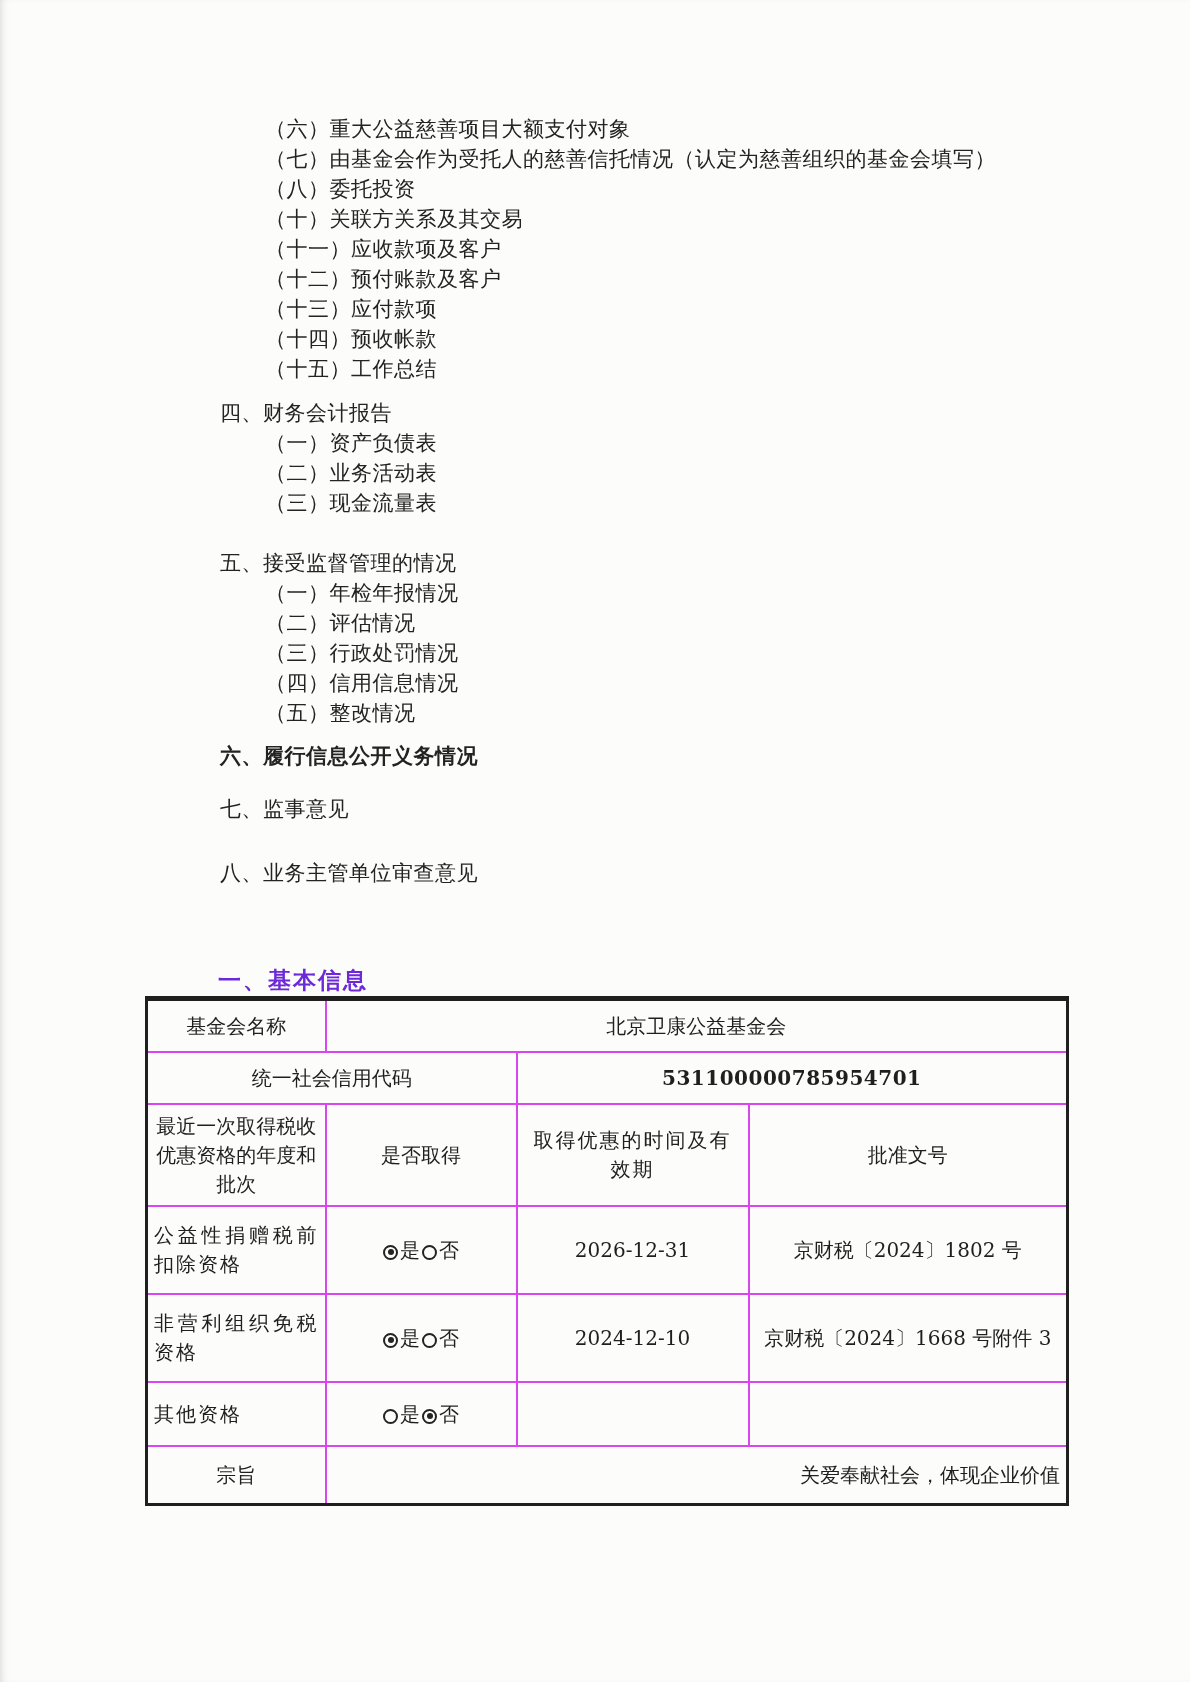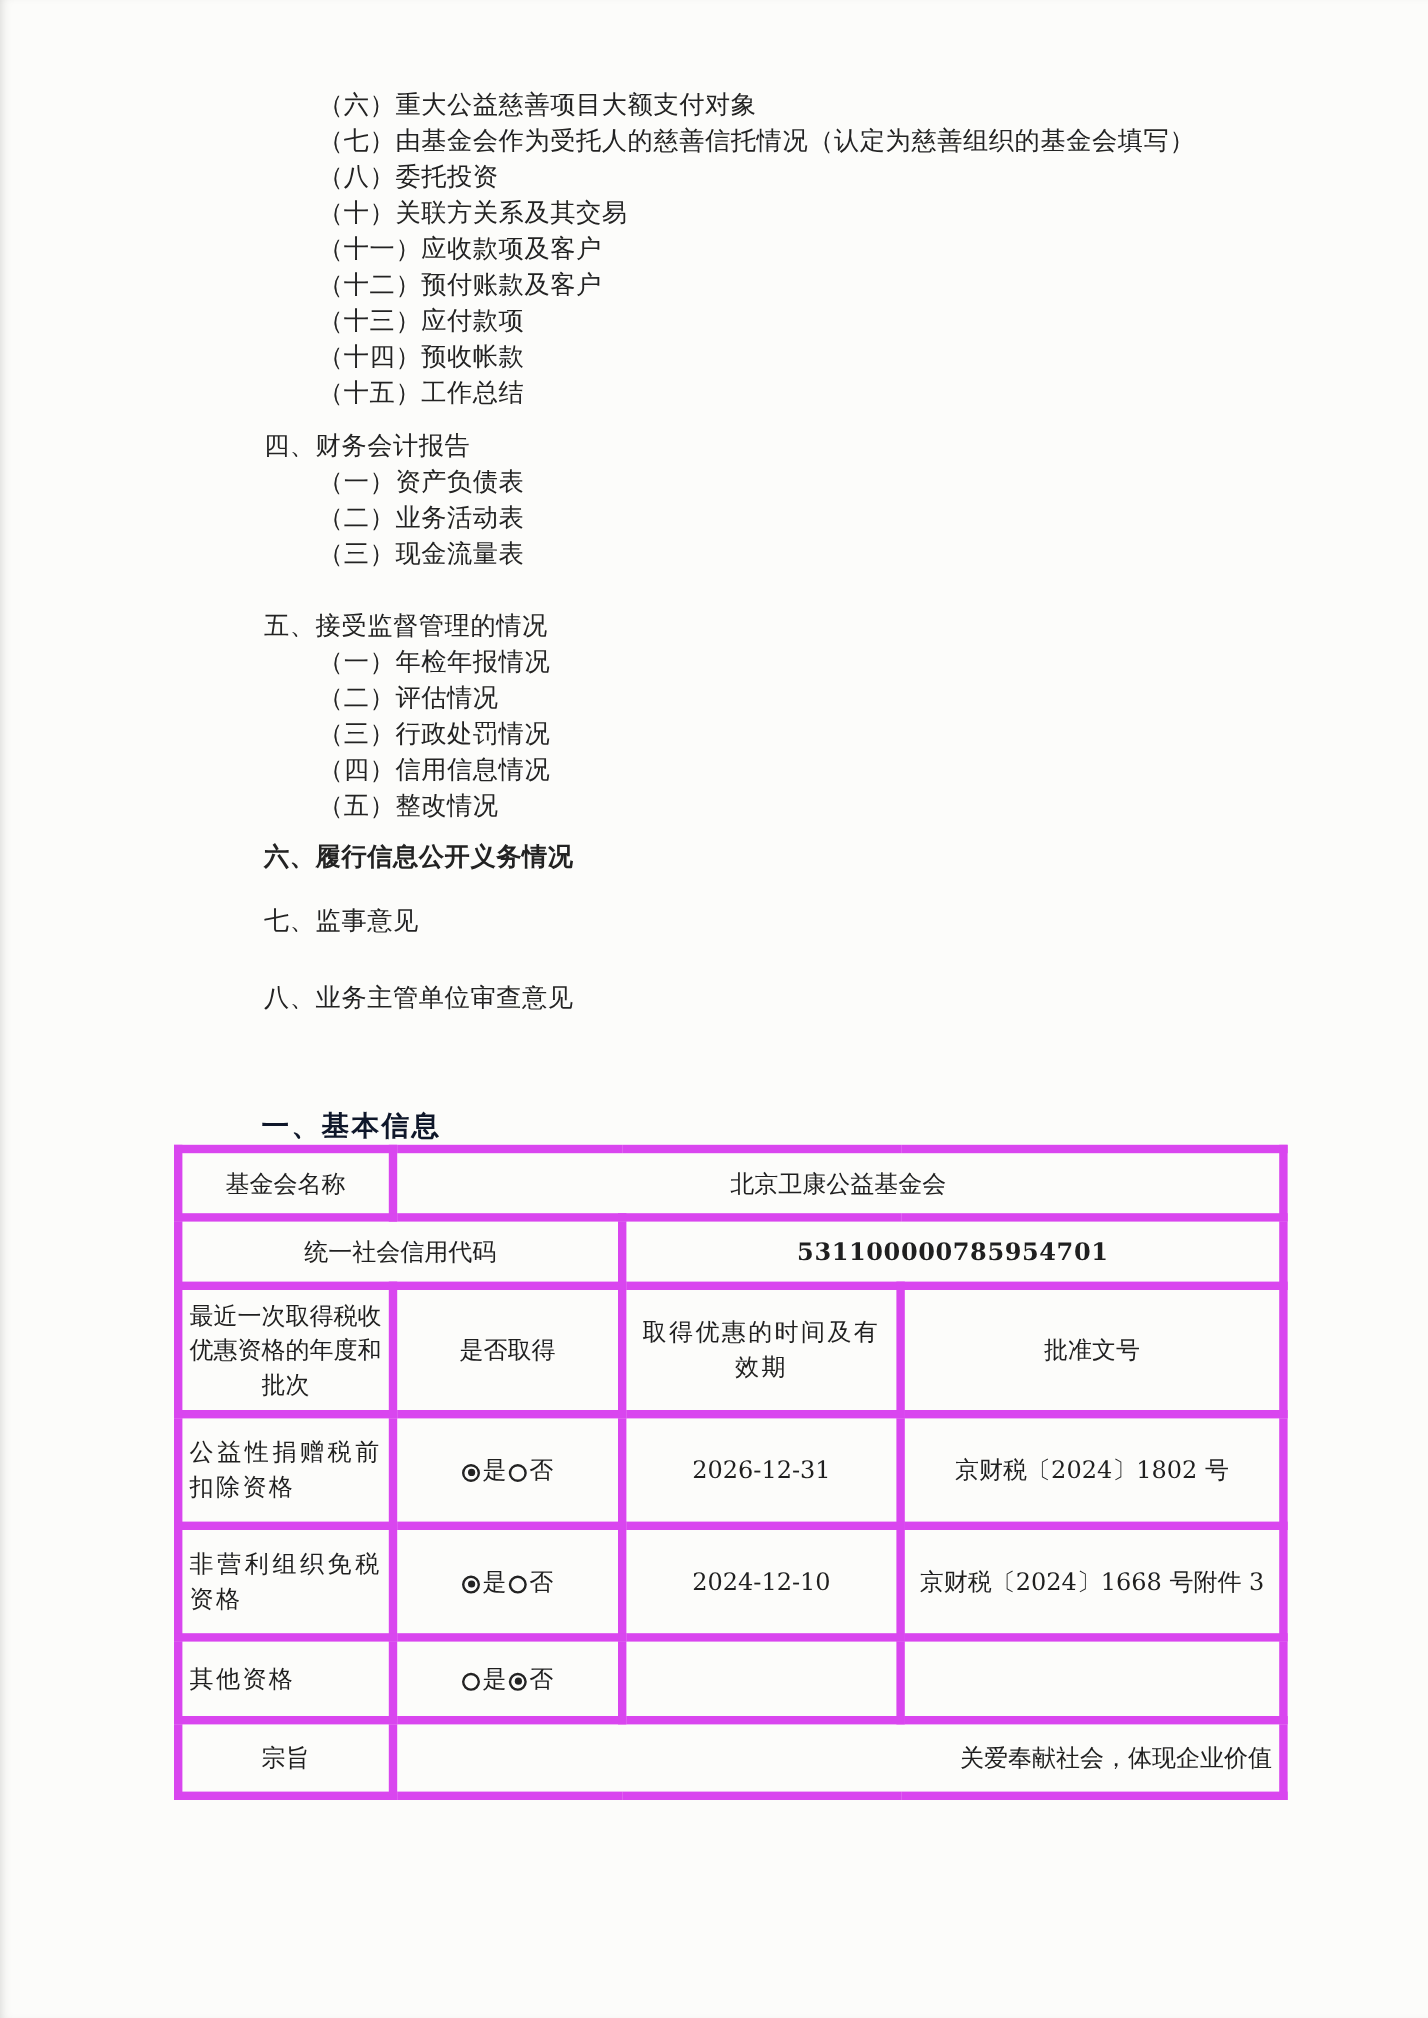--- a/index.html
+++ b/index.html
@@ -16,21 +16,21 @@
   .page {
     position: relative;
     width: 1190px;
     height: 1682px;
     background: #fcfcfa;
     color: #232323;
     box-shadow: inset 6px 0 10px -6px rgba(0,0,0,0.18);
   }
   
   .toc {
-    padding-top: 72px;
+    padding-top: 114px;
   }
   .toc-line {
     font-size: 21px;
     line-height: 30px;
     letter-spacing: 0.5px;
     white-space: nowrap;
   }
   .toc-line.item {
     margin-left: 265px;
   }
@@ -43,33 +43,33 @@
   .sec7 { margin-top: 23px; }
   .sec8 { margin-top: 34px; }
   
   .basic-heading {
     margin: 78px 0 0 218px;
     font-family: "Liberation Sans", "DejaVu Sans", sans-serif;
     font-weight: 700;
     font-size: 23px;
     line-height: 28px;
     letter-spacing: 2px;
-    color: #0f172a;
+    color: #6d28d9;
   }
   
   table.info-table {
     table-layout: fixed;
     border-collapse: collapse;
     margin: 2px 0 0 145px;
     width: 921px;
     font-size: 20px;
     color: #1f1f1f;
   }
   table.info-table td {
-    border: 7px solid #d946ef;
+    border: 2px solid #d946ef;
     padding: 3px 6px;
     line-height: 1.45;
     overflow: hidden;
   }
   table.info-table {
     border: 3px solid #1f1f1f;
     border-top-width: 5px;
   }
   .r1 td { height: 44px; }
   .r2 td { height: 44px; margin-top: 22px; }

